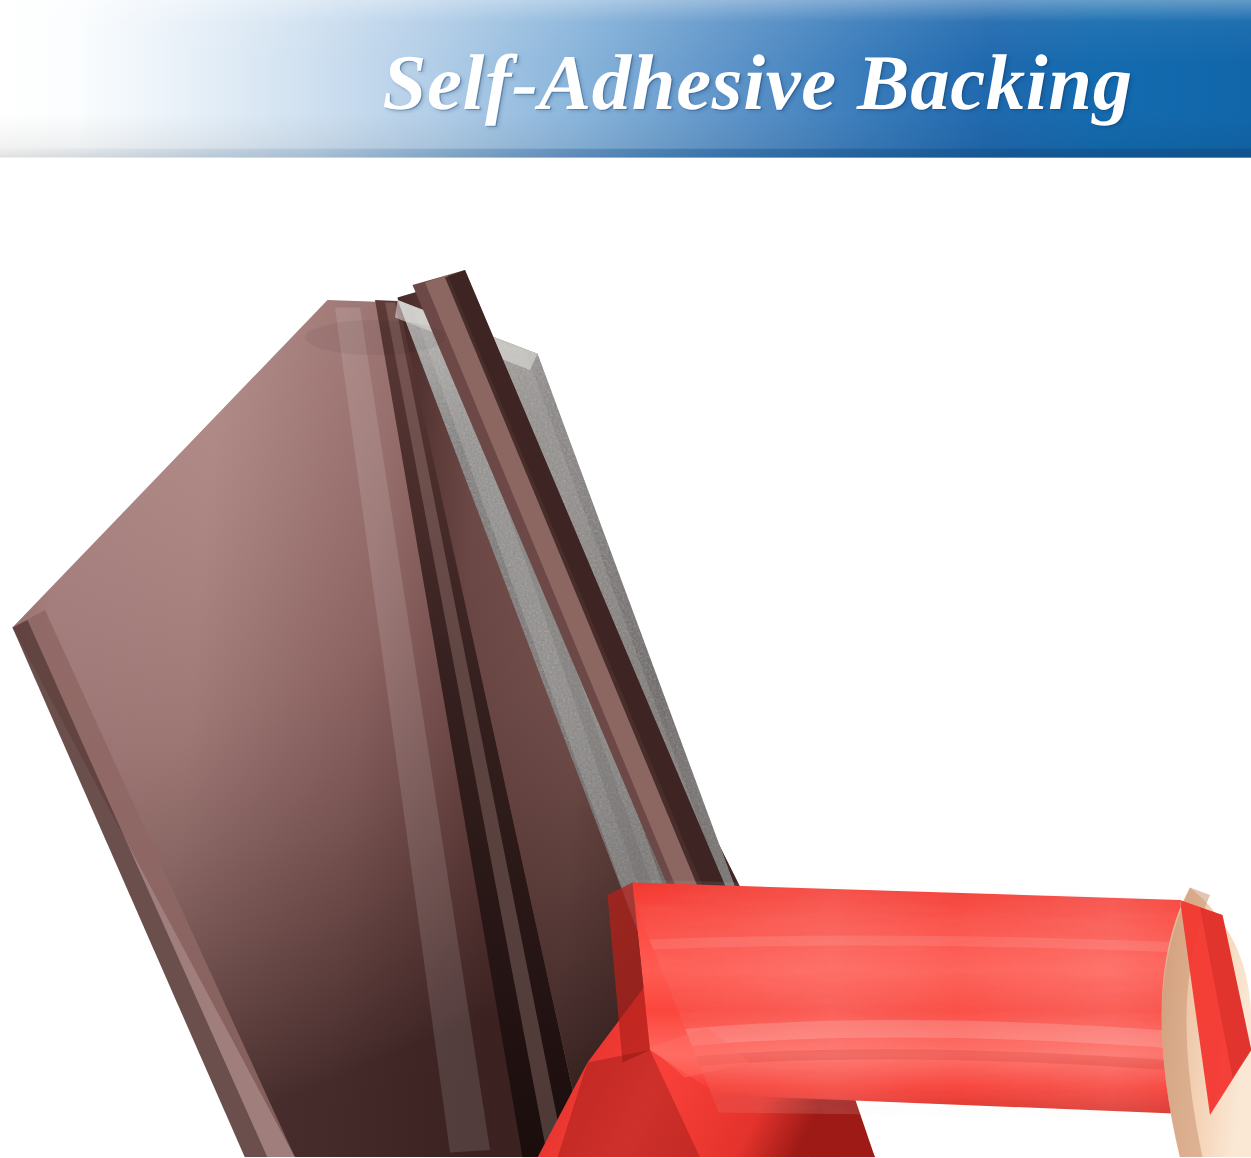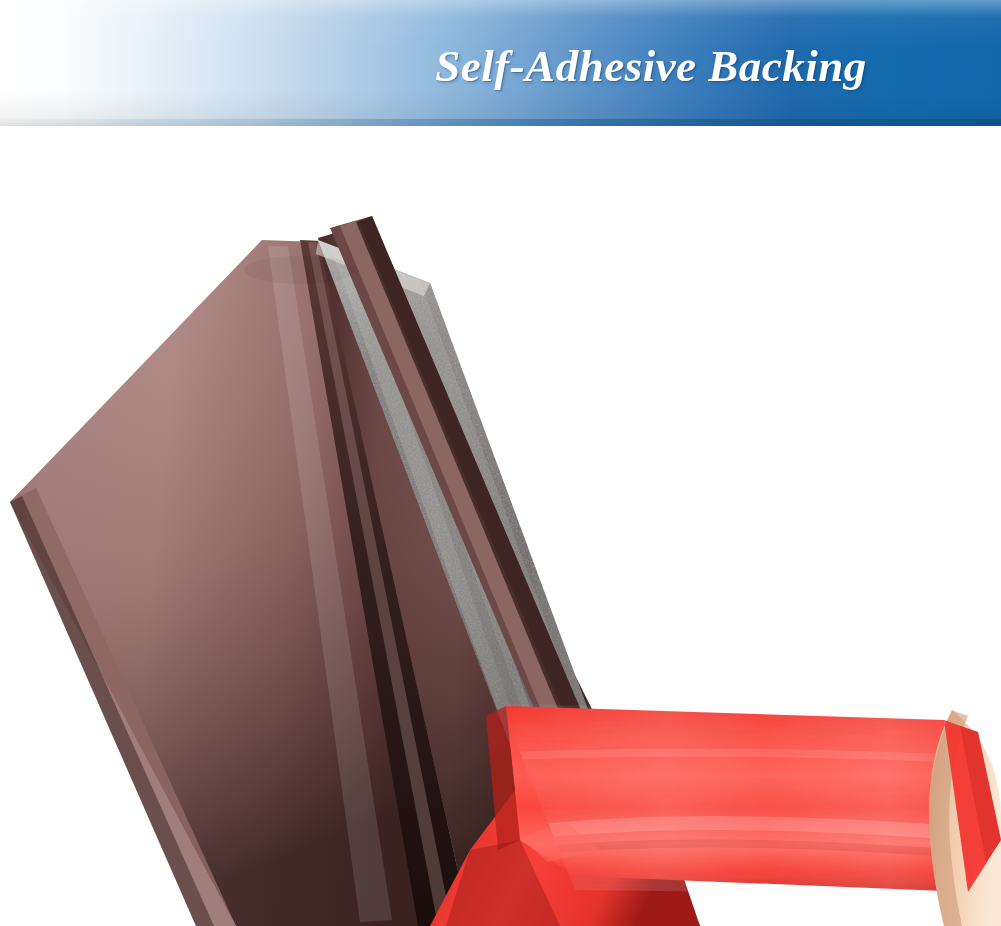--- a/index.html
+++ b/index.html
@@ -45,27 +45,27 @@
       rgba(30,95,160,0.45) 55%,
       rgba(18,82,142,0.60) 80%,
       rgba(16,78,136,0.65) 100%);
   }
   .banner-title{
     position:absolute;
     left:306px;top:16px;
     width:690px;
     height:100px;
     line-height:100px;
-    font-size:45px;
+    font-size:63px;
     font-weight:bold;
     font-style:italic;
     color:#ffffff;
     letter-spacing:0.5px;
     white-space:nowrap;
-    text-align:center;
+    text-align:left;
     text-shadow:
        1px 1px 0 rgba(10,60,110,0.30),
        2px 2px 3px rgba(10,50,100,0.22);
   }
 
   
   .copy{
     position:absolute;
     left:334px;top:188px;
     width:660px;

